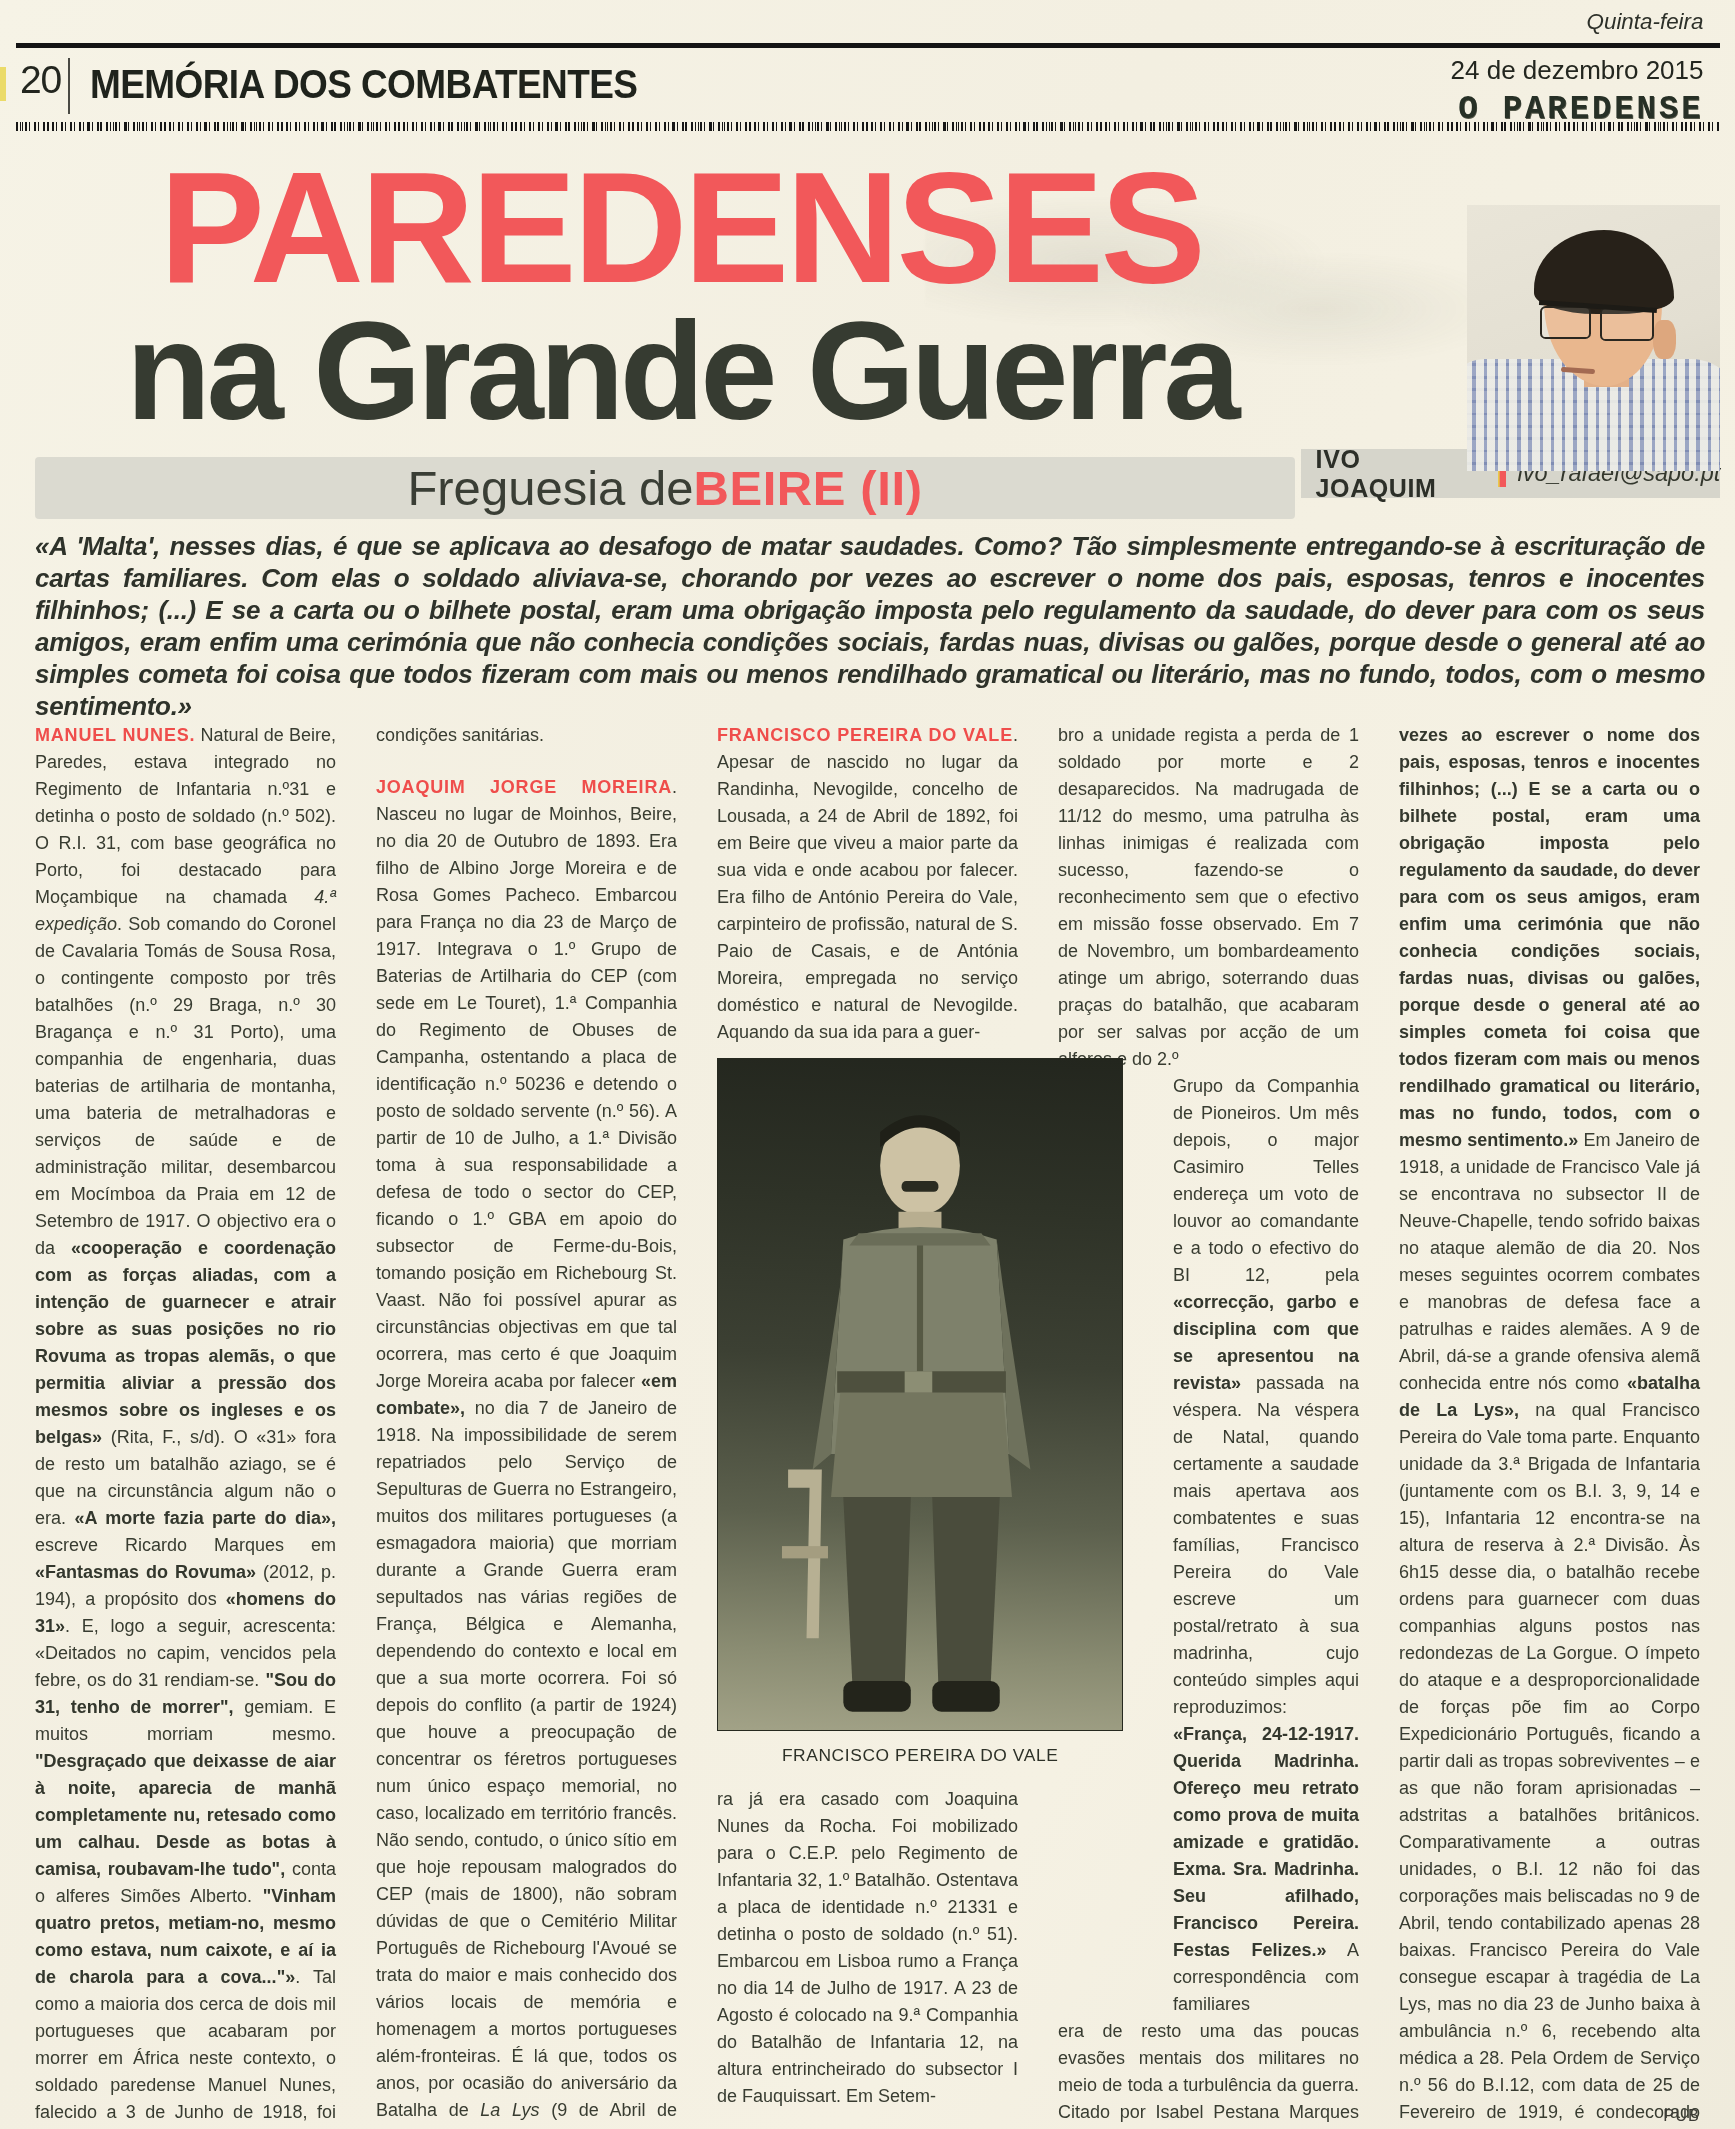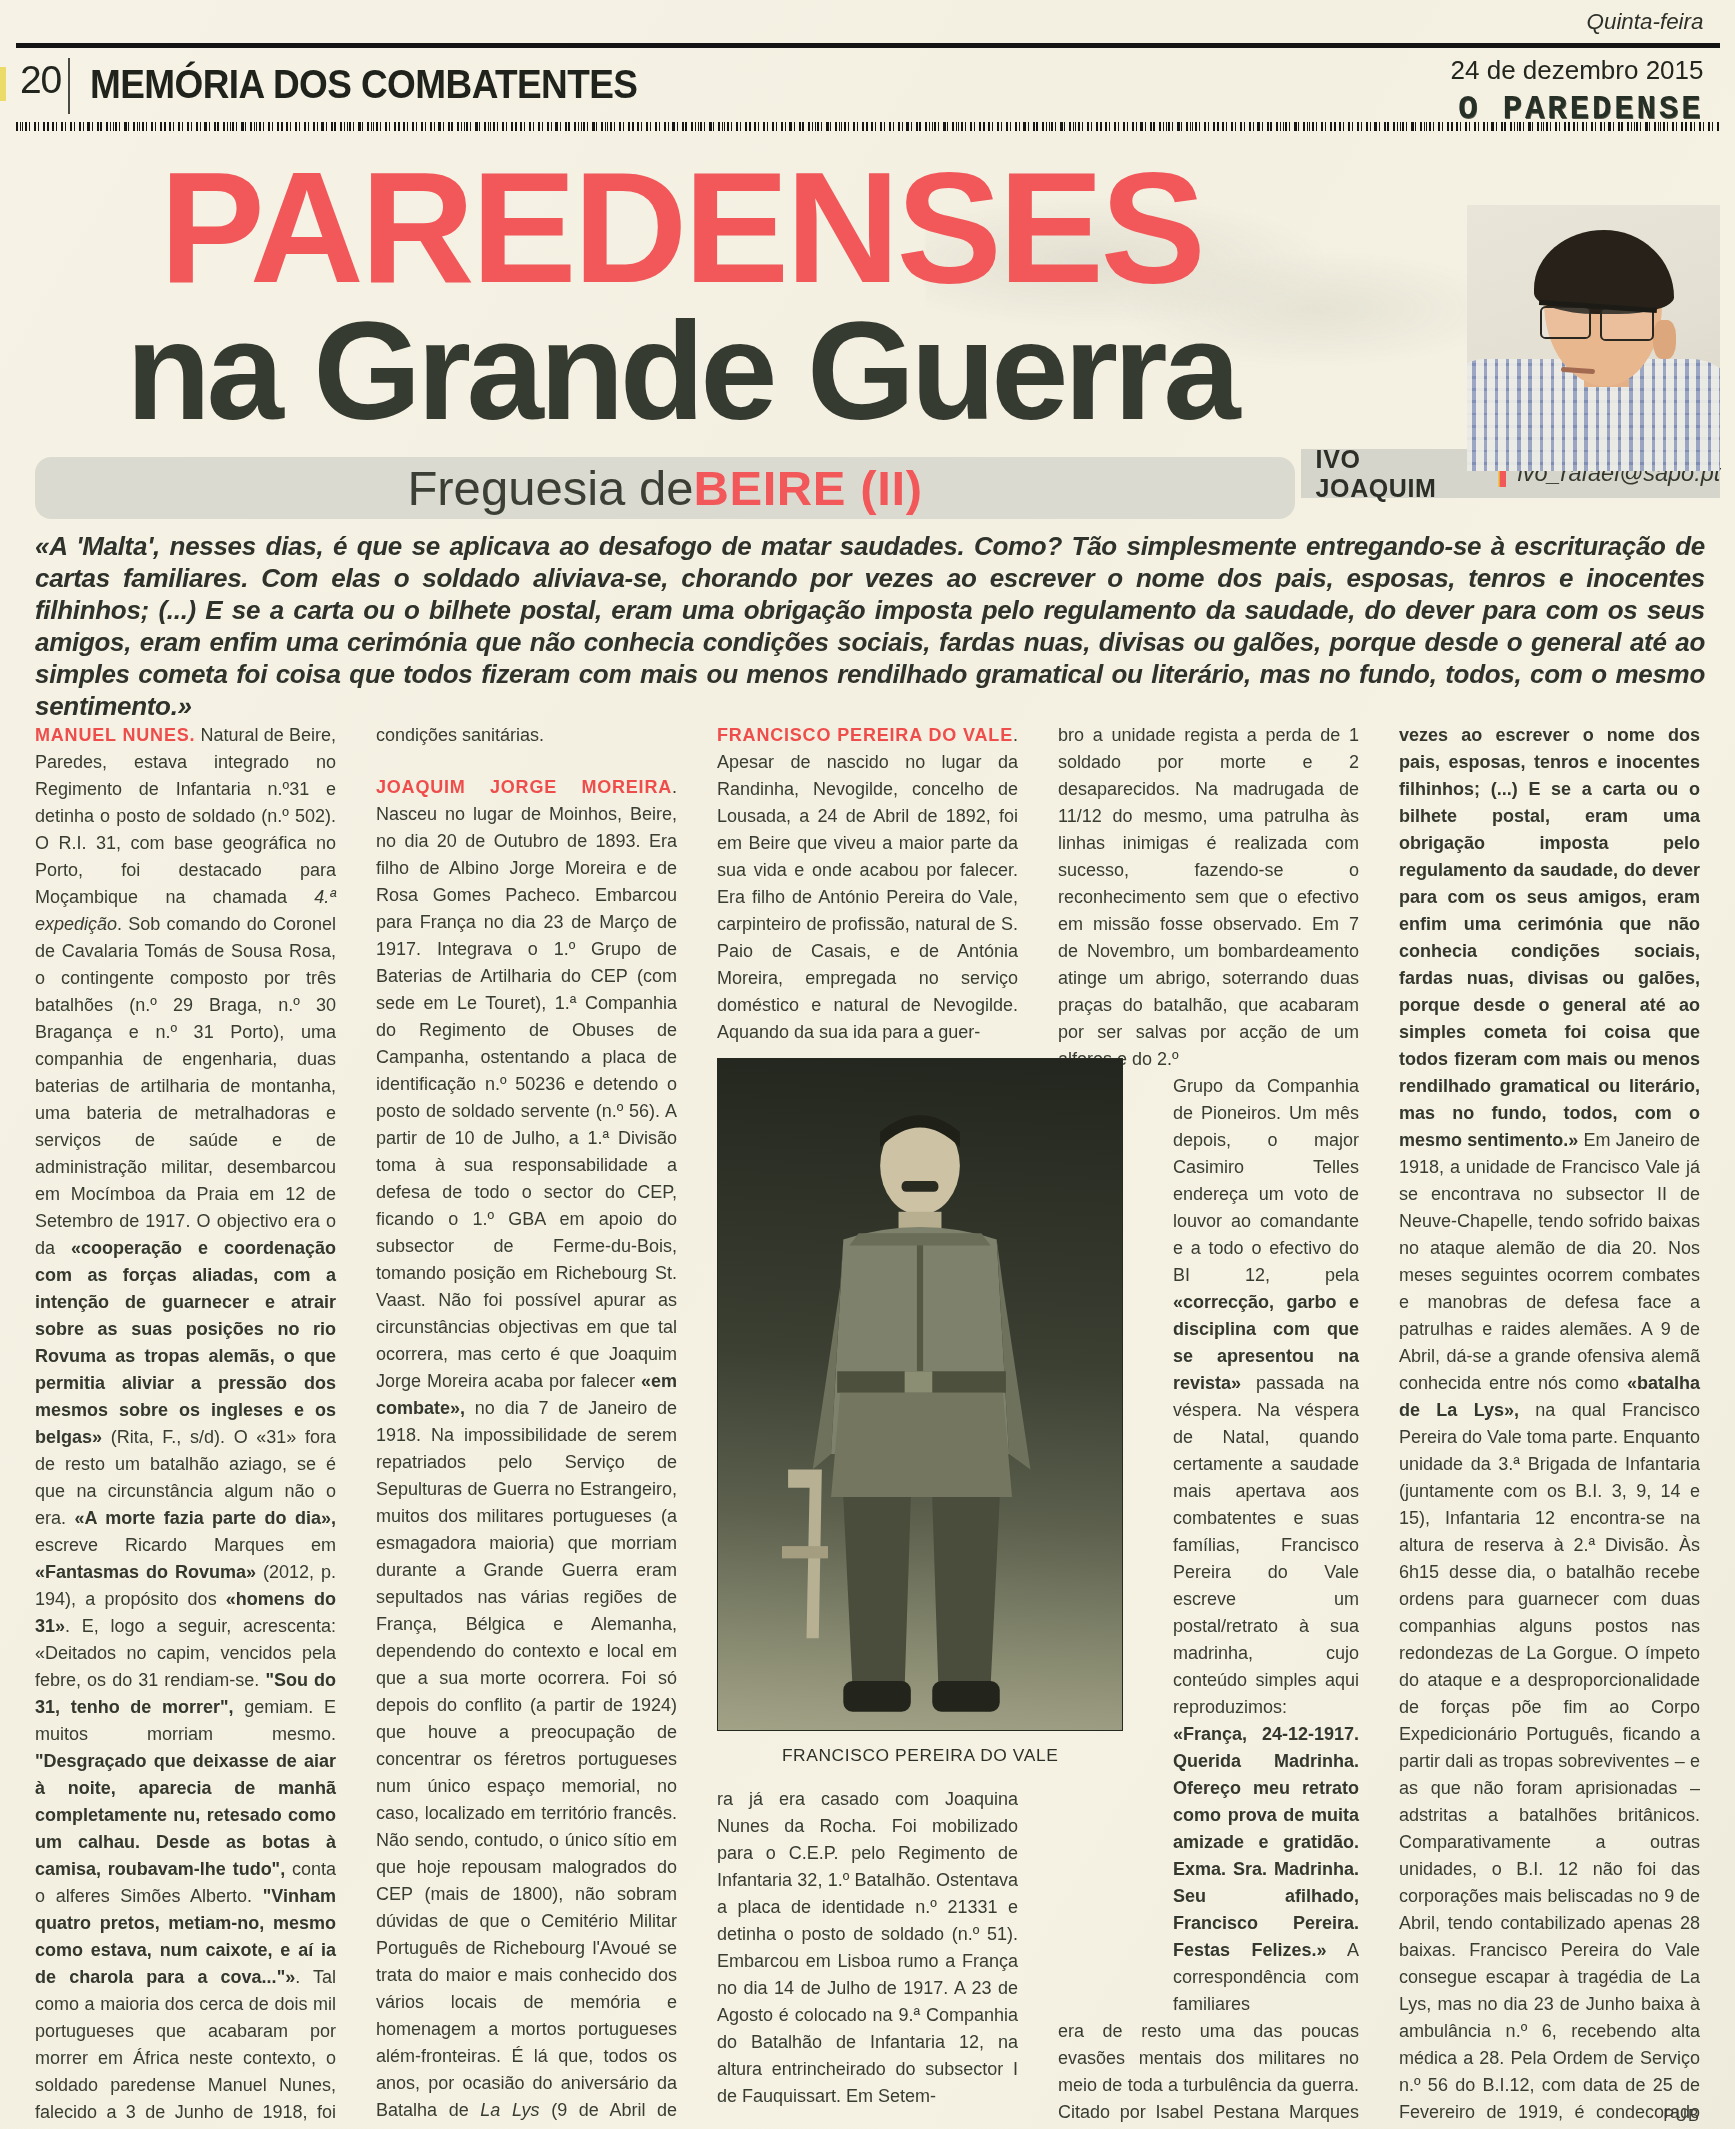--- a/index.html
+++ b/index.html
@@ -43,21 +43,21 @@
     background:
       radial-gradient(60% 40% at 30% 40%, rgba(110,115,100,.12), transparent 70%),
       radial-gradient(50% 35% at 70% 60%, rgba(110,115,100,.10), transparent 70%);
     filter:blur(1.1px);
   }
   .headline{position:absolute;top:152px;left:0;width:1362px;text-align:center;line-height:.96;z-index:1;}
   .headline .l1{display:block;font-size:158px;font-weight:700;letter-spacing:-3.4px;color:#f2585a;}
   .headline .l2{display:block;font-size:139px;font-weight:700;letter-spacing:-4.5px;color:#363b31;}
   .subtitle-bar{
     position:absolute;top:457px;left:35px;width:1260px;height:62px;
-    background:#dbdad0;border-radius:16px;z-index:1;
+    background:#dbdad0;border-radius:4px;z-index:1;
     display:flex;align-items:center;justify-content:center;
     font-size:49px;
   }
   .subtitle-bar .pre{color:#3a3e35;}
   .subtitle-bar .acc{color:#f2585a;font-weight:700;margin-left:0;letter-spacing:0.6px;}
   
   .author-bar{
     position:absolute;top:449px;left:1301px;right:15.7px;height:49px;
     background:#d6d5cb;z-index:1;display:flex;align-items:center;gap:11.2px;padding-left:14.6px;box-sizing:border-box;
   }

